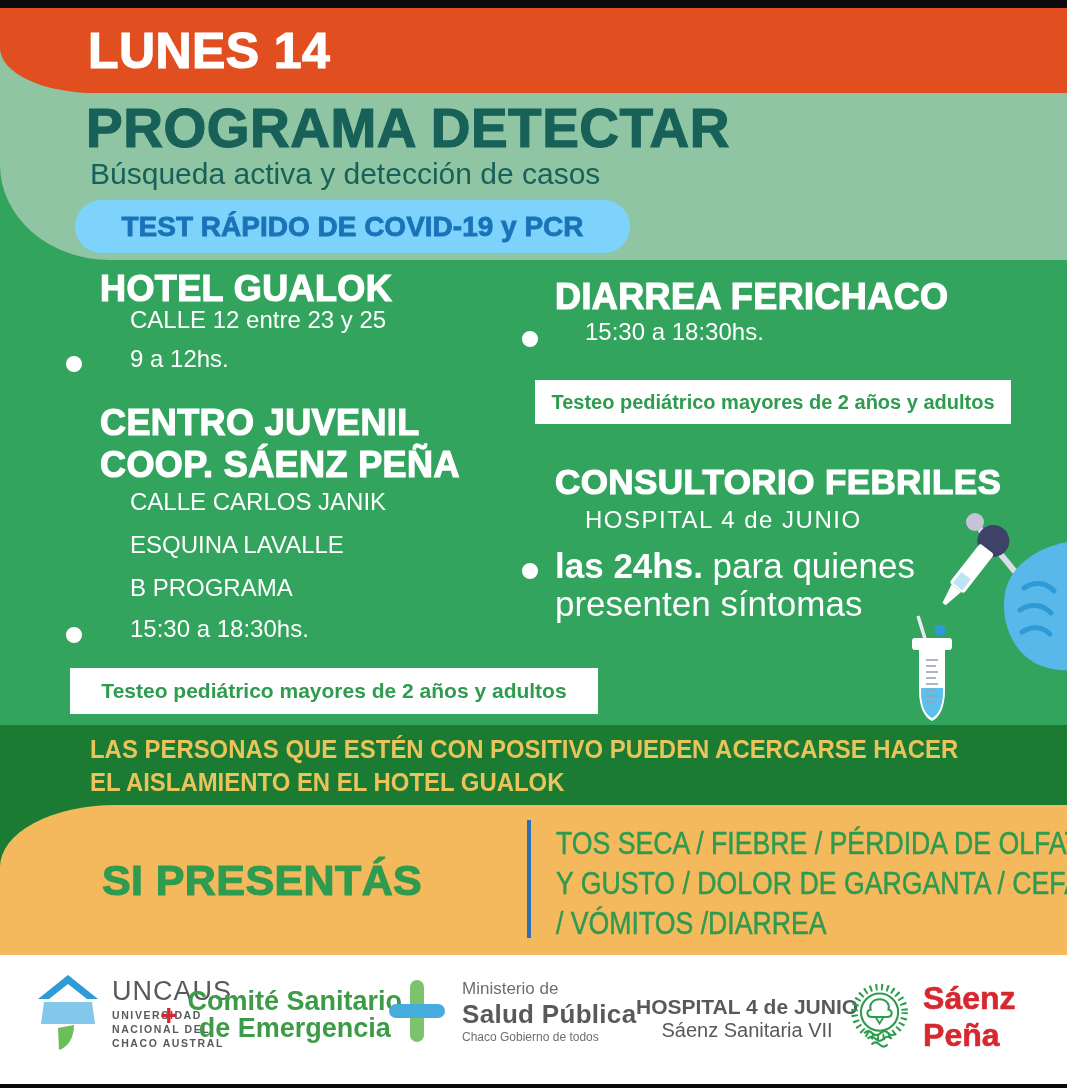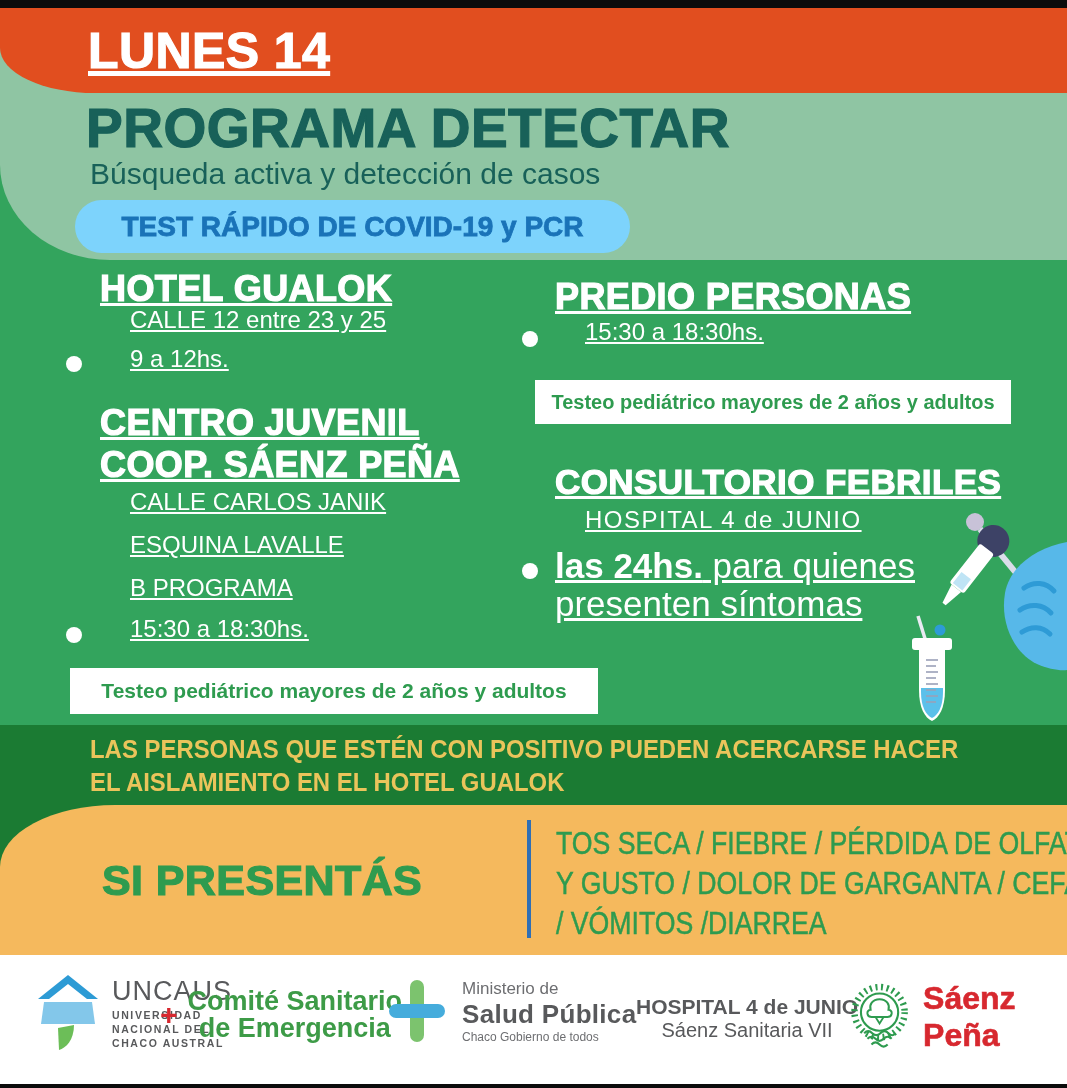--- a/index.html
+++ b/index.html
@@ -13,21 +13,21 @@
   .band-sage    { top:48px;  height:212px; background:var(--sage,#8FC5A3);   border-bottom-left-radius:110px 95px; z-index:2; }
   .band-green   { top:165px; height:560px; background:var(--green,#33A45D);  z-index:1; }
   .band-dark    { top:725px; height:145px; background:var(--dark-green,#1B7B33); z-index:1; }
   .band-yellow  { top:805px; height:150px; background:var(--yellow,#F5B95D); border-top-left-radius:115px 62px; z-index:2; }
   .strip { position:absolute; left:0; width:100%; background:var(--black-strip,#0b0b0b); z-index:6; }
   .strip.top { top:0; height:8px; }
   .strip.bottom { top:1084px; height:4px; }
 
   .abs { position:absolute; z-index:10; white-space:nowrap; }
   .xb { font-weight:700; -webkit-text-stroke:1.2px currentColor; letter-spacing:.4px; }
-  .w  { color:#ffffff;text-decoration:underline; }
+  .w  { color:#ffffff; }
   .teal { color:var(--teal,#186159); }
 
   .date-heading   { left:88px; top:22px; font-size:50px; }
   .program-title  { left:86px; top:96px; font-size:55px; letter-spacing:.5px; }
   .program-sub    { left:90px; top:157px; font-size:30px; font-weight:400; }
   .pill {
     left:75px; top:200px; width:555px; height:53px; background:#7dd3fc;
     border-radius:30px; display:flex; align-items:center; justify-content:center;
     color:var(--blue,#1A73B8); font-size:28px; font-weight:700;
     -webkit-text-stroke:.8px currentColor; z-index:10; position:absolute;
@@ -86,21 +86,21 @@
 
   <div class="abs xb w loc-name" style="left:100px; top:402px;">CENTRO JUVENIL</div>
   <div class="abs xb w loc-name" style="left:100px; top:444px;">COOP. SÁENZ PEÑA</div>
   <div class="abs w loc-line" style="left:100px; top:488px;">CALLE CARLOS JANIK</div>
   <div class="abs w loc-line" style="left:100px; top:531px;">ESQUINA LAVALLE</div>
   <div class="abs w loc-line" style="left:100px; top:574px;">B PROGRAMA</div>
   <span class="dot" style="left:66px; top:627px;"></span>
   <div class="abs w loc-line" style="left:100px; top:615px;">15:30 a 18:30hs.</div>
   <div class="badge" style="left:70px; top:668px; width:528px; height:46px; font-size:21px;">Testeo pediátrico mayores de 2 años y adultos</div>
 
-  <div class="abs xb w loc-name" style="left:555px; top:276px;">PREDIO PERSONAS</div>
+  <div class="abs xb w loc-name" style="left:555px; top:276px;">DIARREA FERICHACO</div>
   <span class="dot" style="left:522px; top:331px;"></span>
   <div class="abs w loc-line" style="left:555px; top:318px;">15:30 a 18:30hs.</div>
   <div class="badge" style="left:535px; top:380px; width:476px; height:44px; font-size:20px;">Testeo pediátrico mayores de 2 años y adultos</div>
 
   <div class="abs xb w" style="left:555px; top:462px; font-size:35px;">CONSULTORIO FEBRILES</div>
   <div class="abs w loc-line" style="left:555px; top:506px; letter-spacing:1.5px;">HOSPITAL 4 de JUNIO</div>
   <span class="dot" style="left:522px; top:563px;"></span>
   <div class="abs w" style="left:555px; top:546px; font-size:35px;">
     <span style="font-weight:700;">las 24hs.</span><span style="font-weight:400;"> para quienes</span>
   </div>

